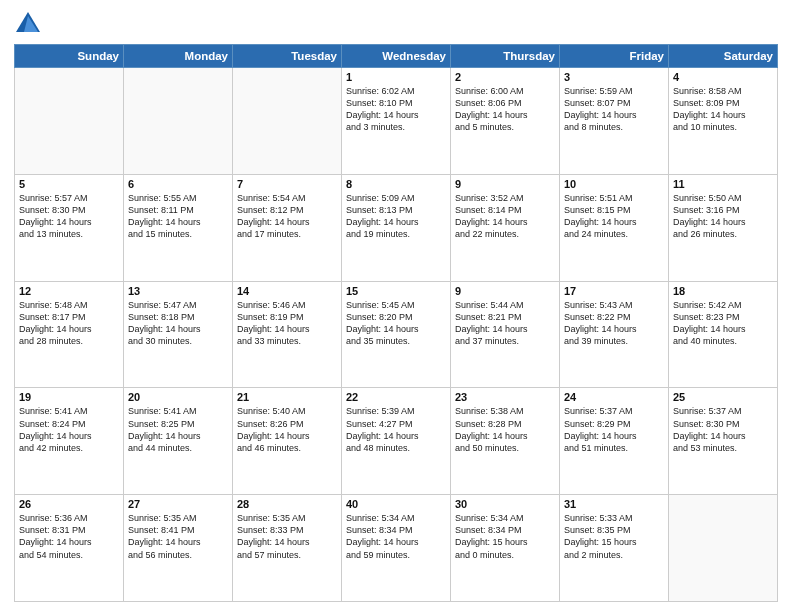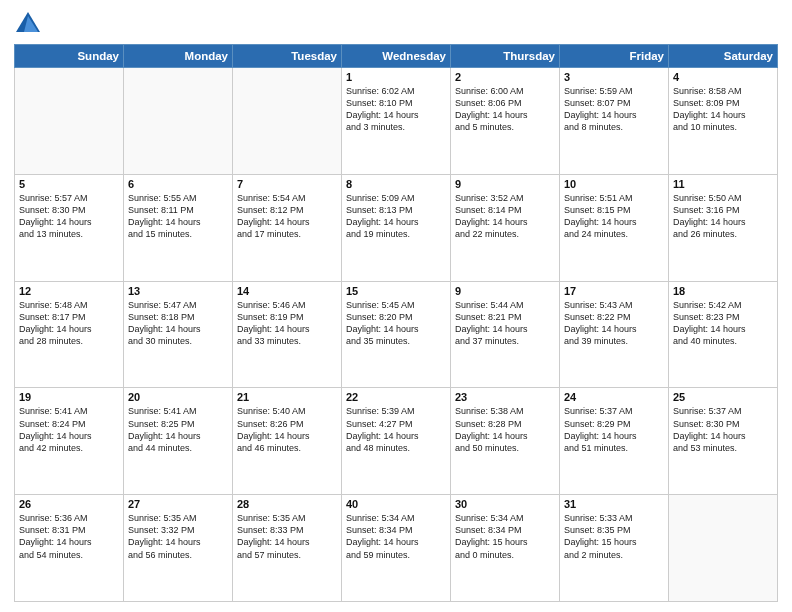--- a/index.html
+++ b/index.html
@@ -325,21 +325,21 @@
           <td>
             <div class="day-num">26</div>
             <div class="cell-line">Sunrise: 5:36 AM</div>
             <div class="cell-line">Sunset: 8:31 PM</div>
             <div class="cell-line">Daylight: 14 hours</div>
             <div class="cell-line">and 54 minutes.</div>
           </td>
           <td>
             <div class="day-num">27</div>
             <div class="cell-line">Sunrise: 5:35 AM</div>
-            <div class="cell-line">Sunset: 3:32 PM</div>
+            <div class="cell-line">Sunset: 8:41 PM</div>
             <div class="cell-line">Daylight: 14 hours</div>
             <div class="cell-line">and 56 minutes.</div>
           </td>
           <td>
             <div class="day-num">28</div>
             <div class="cell-line">Sunrise: 5:35 AM</div>
             <div class="cell-line">Sunset: 8:33 PM</div>
             <div class="cell-line">Daylight: 14 hours</div>
             <div class="cell-line">and 57 minutes.</div>
           </td>

